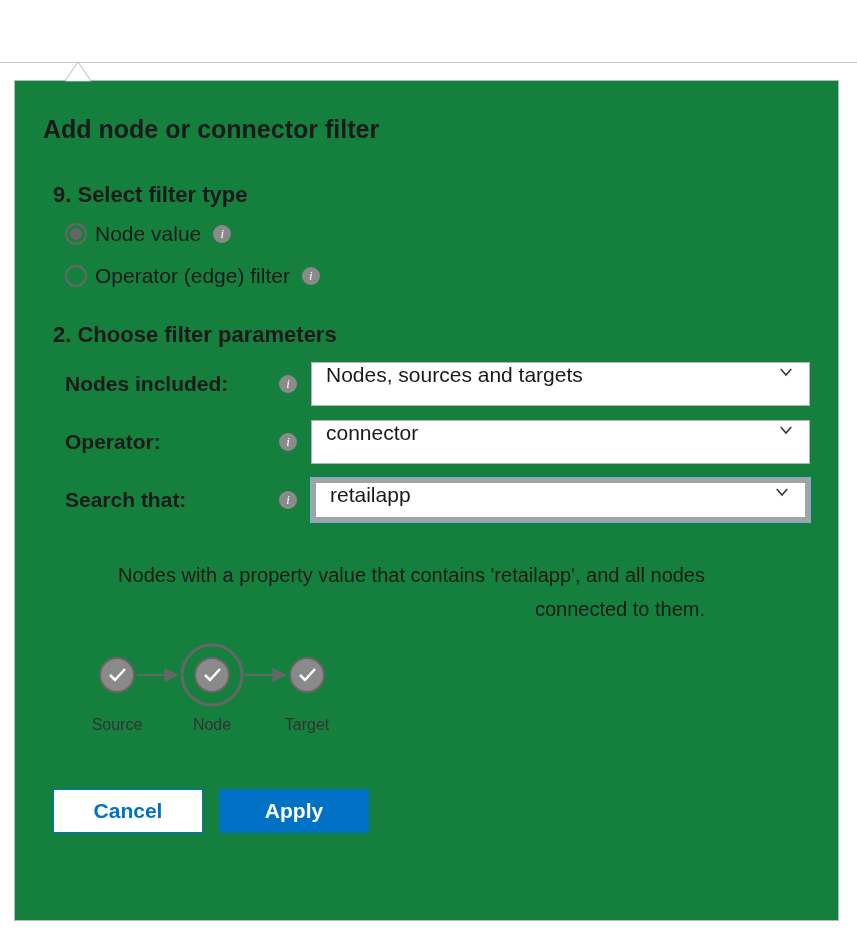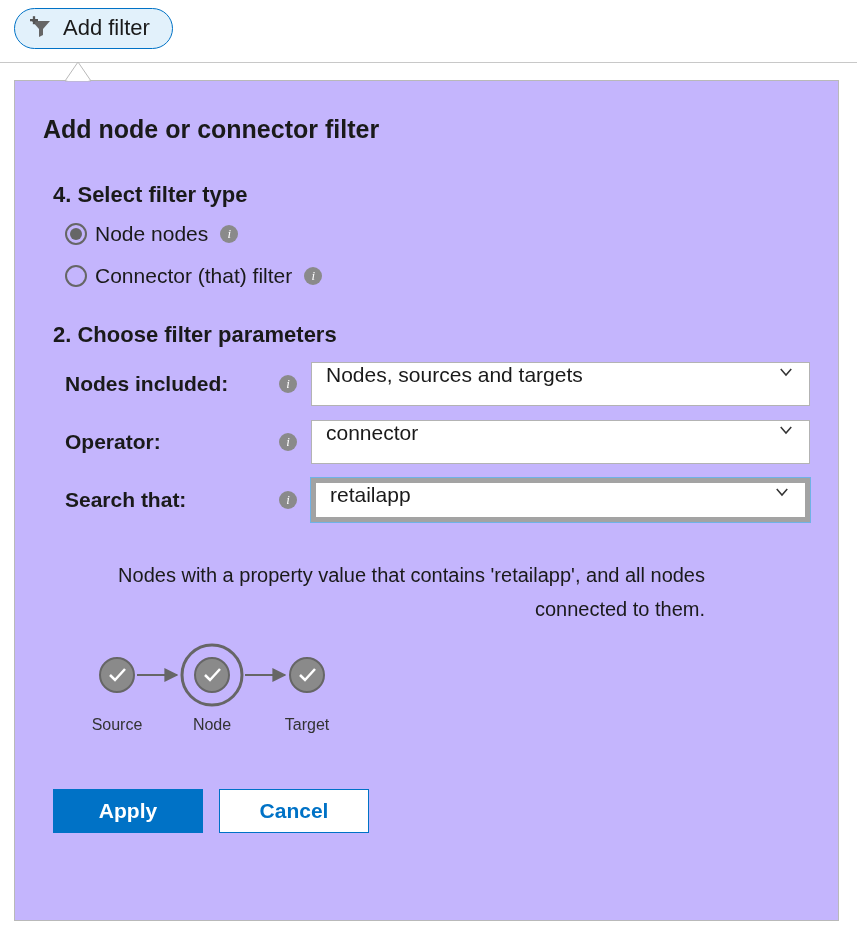--- a/index.html
+++ b/index.html
@@ -49,21 +49,21 @@
     z-index: 1;
   }
 
   
   .panel {
     position: absolute;
     top: 80px;
     left: 14px;
     right: 18px;
     bottom: 14px;
-    background: #c4b5fd;
+    background: #15803d;
     border: 1px solid #b9b9b9;
     z-index: 2;
   }
 
   
   .panel-caret {
     position: absolute;
     top: 62px;
     left: 65px;
     width: 26px;
@@ -199,52 +199,42 @@
     background:#fff;
     color:#0072c6;
     border:1px solid #0072c6;
   }
 </style>
 </head>
 <body>
 
 <div class="page">
 
-  <div class="add-filter-btn">
-    <span>
-      <svg class="funnel-svg" viewBox="0 0 24 24">
-        <path d="M3 5 h18 l-7 8 v6 l-4 2 v-8 z" fill="#666"></path>
-        <rect x="1" y="3" width="8" height="2.3" fill="#555"></rect>
-        <rect x="3.85" y="0.2" width="2.3" height="8" fill="#555"></rect>
-      </svg>
-    </span>
-    <span class="label">Add filter</span>
-  </div>
 
   <div class="topline"></div>
 
   <svg class="panel-caret" viewBox="0 0 26 19">
     <polygon points="13,0 26,19 0,19" fill="#ffffff" stroke="#b9b9b9" stroke-width="1"></polygon>
     <polygon points="13,2.2 24,19 2,19" fill="#ffffff"></polygon>
   </svg>
 
   <div class="panel">
     <div class="panel-inner">
       <div class="panel-title">Add node or connector filter</div>
 
-      <div class="section-title">4. Select filter type</div>
+      <div class="section-title">9. Select filter type</div>
 
       <div class="radio-row">
         <span class="radio-outer checked"></span>
-        <span>Node nodes</span>
+        <span>Node value</span>
         <span class="info-circ">i</span>
       </div>
       <div class="radio-row" style="margin-bottom:4px;">
         <span class="radio-outer"></span>
-        <span>Connector (that) filter</span>
+        <span>Operator (edge) filter</span>
         <span class="info-circ">i</span>
       </div>
 
       <div class="param-section">
         <div class="section-title" style="margin-left:0">2. Choose filter parameters</div>
 
         <div class="param-row">
           <span class="param-label">Nodes included:</span>
           <span class="info-circ param-info">i</span>
           <div class="select-box">
@@ -305,24 +295,24 @@
           <path d="M223 35 l5 5 l10 -11" fill="none" stroke="#fff" stroke-width="2.5"></path>
           <circle cx="230" cy="35" r="17" fill="none" stroke="#666" stroke-width="2"></circle>
 
           <text x="40" y="90" text-anchor="middle" font-size="16" fill="#333" font-family="Segoe UI, Arial">Source</text>
           <text x="135" y="90" text-anchor="middle" font-size="16" fill="#333" font-family="Segoe UI, Arial">Node</text>
           <text x="230" y="90" text-anchor="middle" font-size="16" fill="#333" font-family="Segoe UI, Arial">Target</text>
         </svg>
       </div>
 
       <div class="button-row">
+        <div class="btn btn-secondary">
+          <span>Cancel</span>
+        </div>
         <div class="btn btn-primary">
           <span>Apply</span>
         </div>
-        <div class="btn btn-secondary">
-          <span>Cancel</span>
-        </div>
       </div>
 
     </div>
   </div>
 
 </div>
 
 </body></html>

